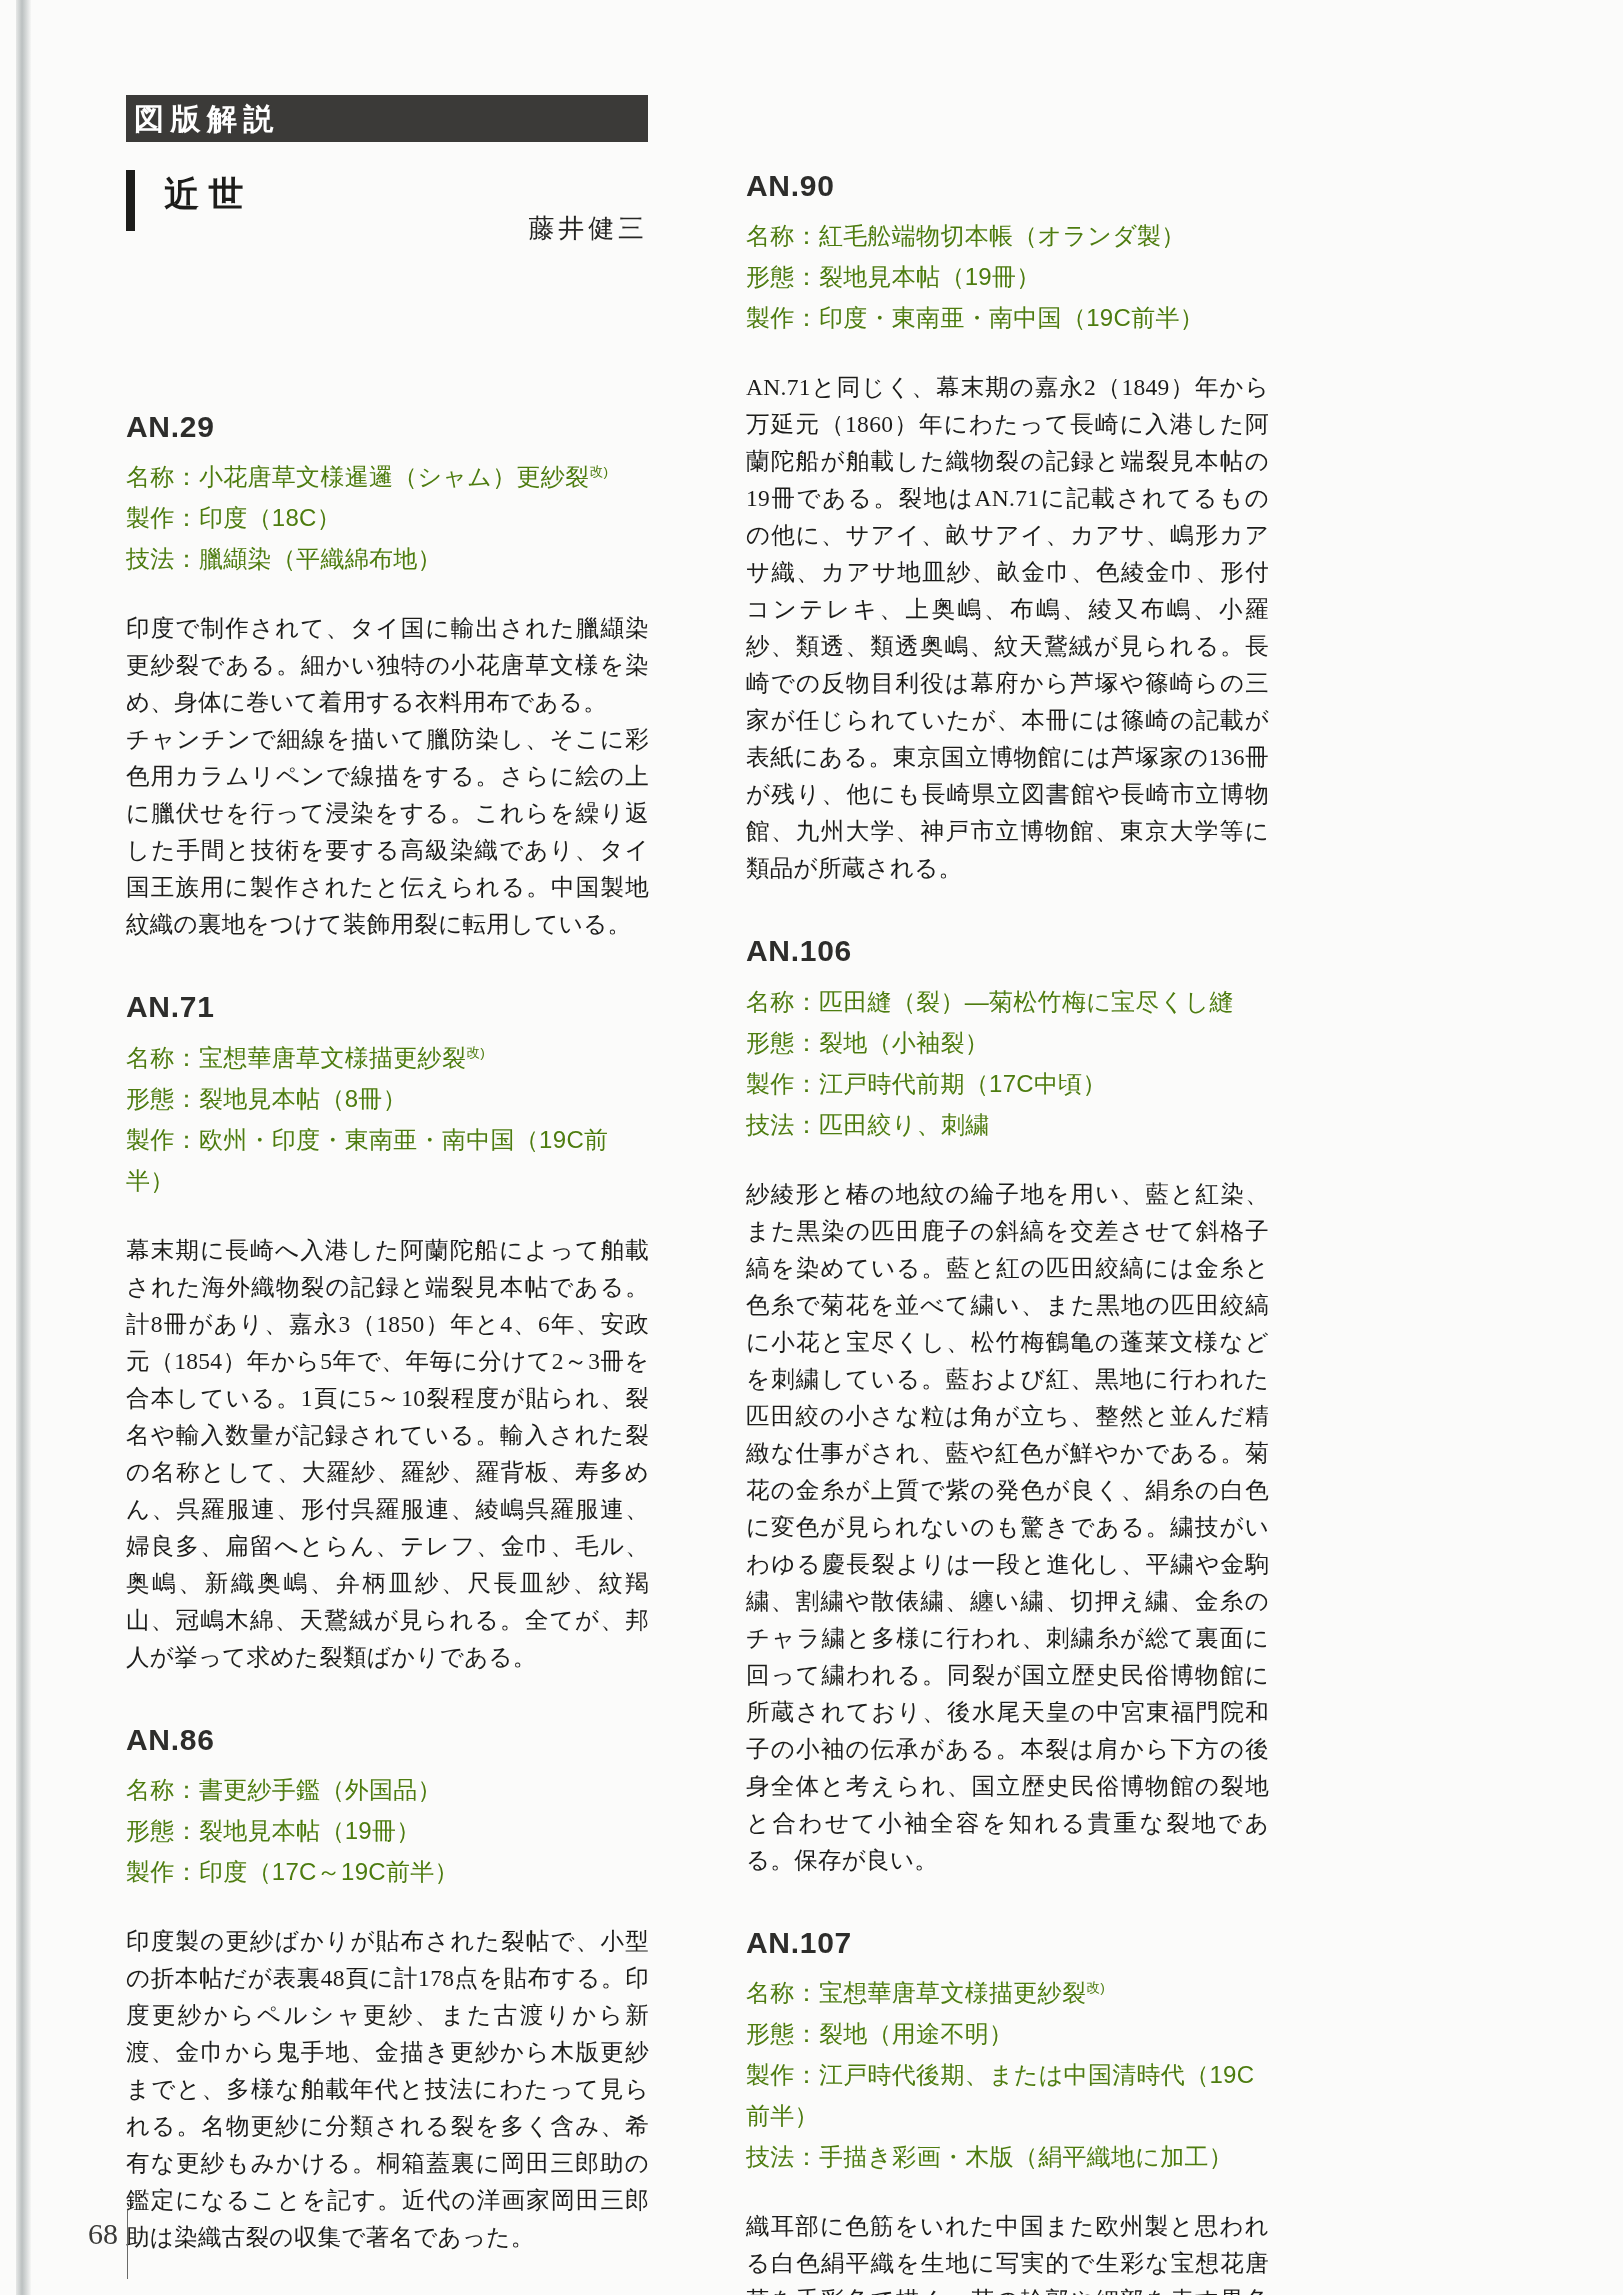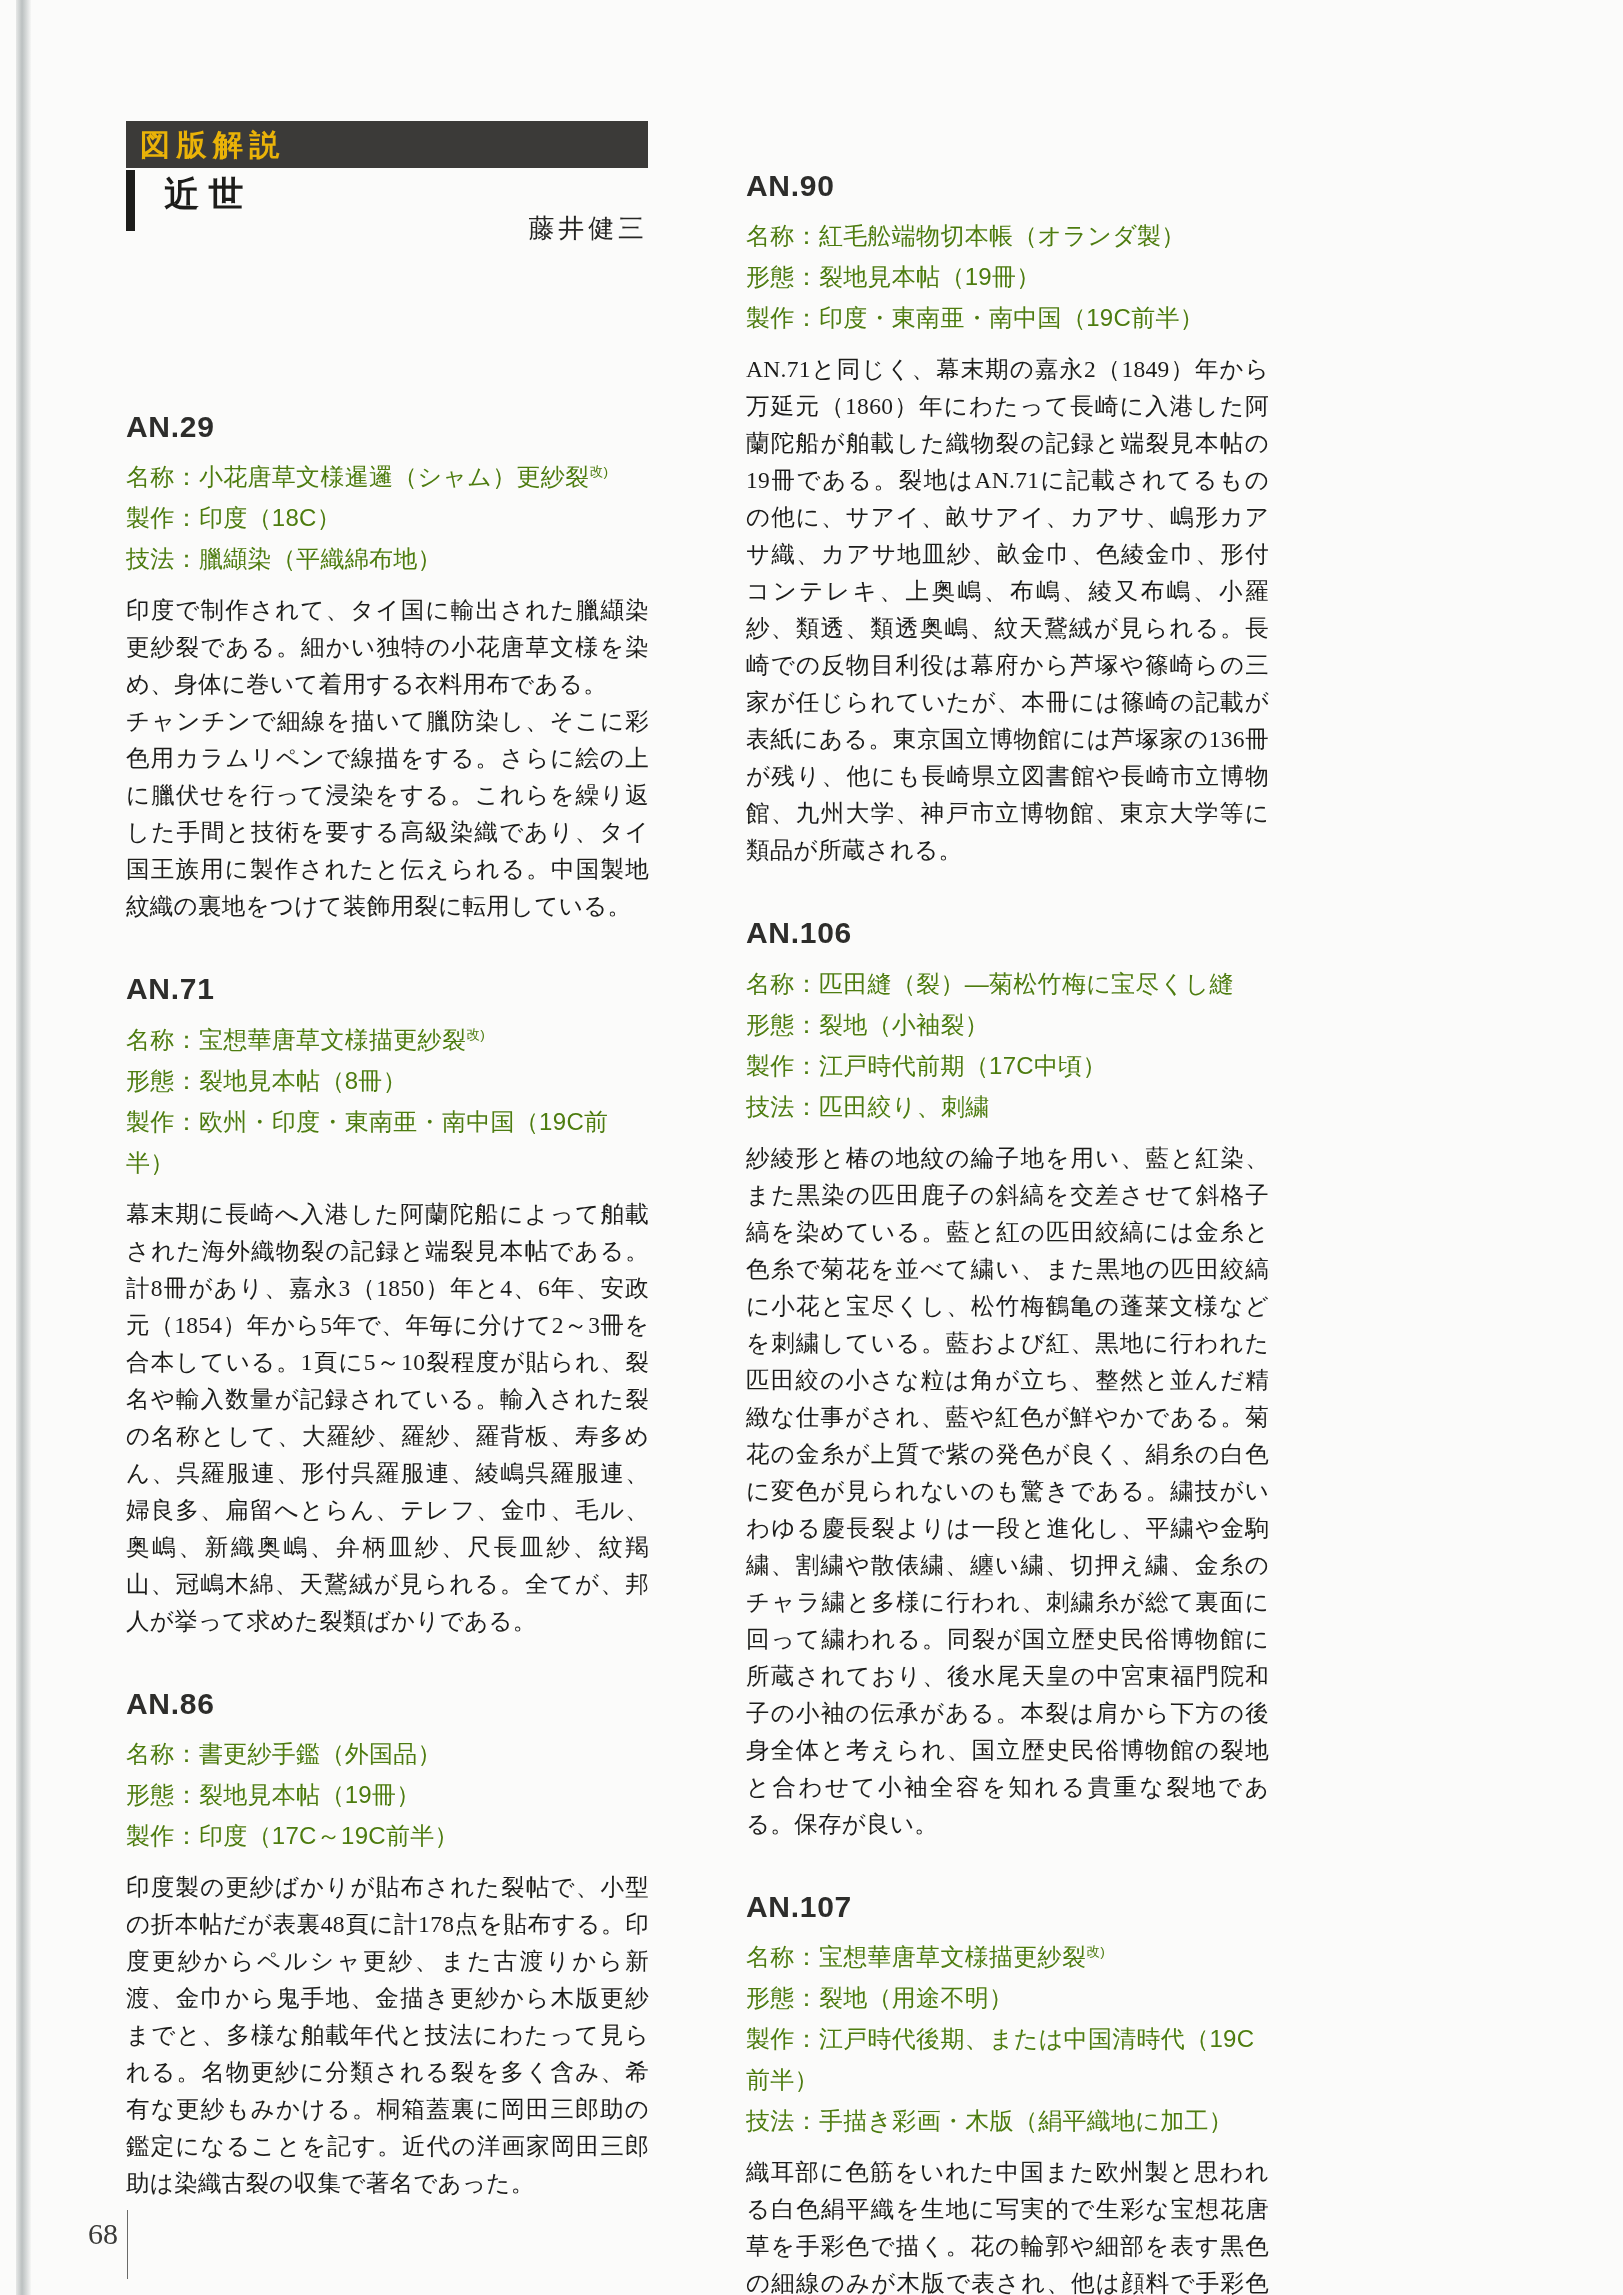--- a/index.html
+++ b/index.html
@@ -17,27 +17,27 @@
     position:absolute;left:15.7px;top:0;width:15.7px;height:2295px;
     background:linear-gradient(to right,
       rgba(168,174,174,0.25),
       rgba(176,182,182,0.85) 40%,
       rgba(186,191,191,0.55) 70%,
       rgba(205,209,209,0.10));
   }
 
   
   #banner{
-    position:absolute;left:126px;top:121px;width:522px;height:47px;
+    position:absolute;left:126px;top:95px;width:522px;height:47px;
     background:#3b3a38;
-    color:#eab308;
+    color:#ffffff;
     font-family:"Liberation Sans","DejaVu Sans",sans-serif;
     font-weight:700;font-size:30px;line-height:48px;
     letter-spacing:6.5px;
-    padding-left:14px;box-sizing:border-box;
+    padding-left:8px;box-sizing:border-box;
   }
 
   
   #era{position:absolute;left:126px;top:170px;display:flex;}
   #era .bar{width:9.2px;height:61px;background:#1d1d1b;}
   #era .era-label{
     font-family:"Liberation Sans","DejaVu Sans",sans-serif;
     font-weight:600;font-size:35px;line-height:42px;
     letter-spacing:9.2px;color:#1d1d1b;
     margin-left:29px;padding-top:2.6px;
@@ -60,21 +60,21 @@
     font-family:"Liberation Sans","DejaVu Sans",sans-serif;
     font-weight:700;font-size:30px;line-height:31px;
     color:#2d2d2b;margin:0 0 14.4px 0;letter-spacing:0.7px;
   }
   .field{
     font-family:"Liberation Sans","DejaVu Sans",sans-serif;
     font-weight:400;font-size:24px;line-height:41px;
     color:#4d7c0f;letter-spacing:0.3px;
   }
   .field sup{font-size:13.7px;line-height:0;}
-  .entry-body{margin-top:13px;}
+  .entry-body{margin-top:31px;}
   .entry-body p{
     margin:0;
     font-size:23.5px;line-height:37px;
     color:#1c1c1a;
     text-align:justify;
     letter-spacing:0.3px;
   }
 
   
   #page-number{

